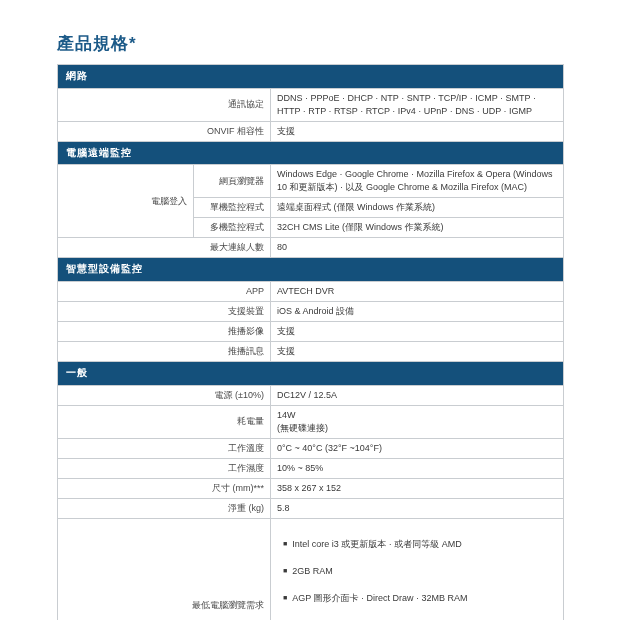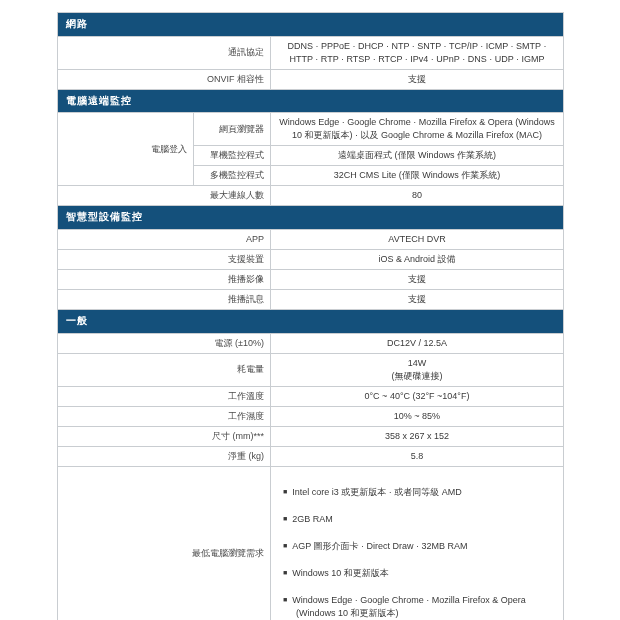--- a/index.html
+++ b/index.html
@@ -29,32 +29,33 @@
   }
   table.spec td{border:1px solid var(--border-solid);}
   td.section-header{
     background:var(--header-bg);color:#ffffff;font-weight:bold;
     font-size:10px;padding:4px 8px;letter-spacing:1px;
     border:1px solid var(--header-bg);
   }
   td.cell{padding:3px 6px;background:#fff;vertical-align:middle;}
   td.label{color:var(--label-color);text-align:right;padding-left:8px;}
   td.sublabel{color:var(--label-color);text-align:right;padding-left:8px;}
-  td.value{text-align:center;color:var(--value-color);}
+  td.value{text-align:left;color:var(--value-color);}
   td.dashed{border-top:1px dashed var(--border-dash);}
   td.bullets{text-align:left;padding:5px 8px 5px 12px;}
   .bullet-line{padding-left:13px;text-indent:-13px;margin:14px 0;}
   .bullet-line::before{content:"■";font-size:7px;margin-right:5px;vertical-align:1px;}
 </style>
 </head>
 <body>
 
 <div class="page">
 
 
+  <div class="page-title">產品規格*</div>
 
   <table class="spec">
     <colgroup>
       <col style="width:136px">
       <col style="width:77px">
       <col style="width:293px">
     </colgroup>
     <tbody>
         <tr>
           <td class="section-header" colspan="3">網路</td>

